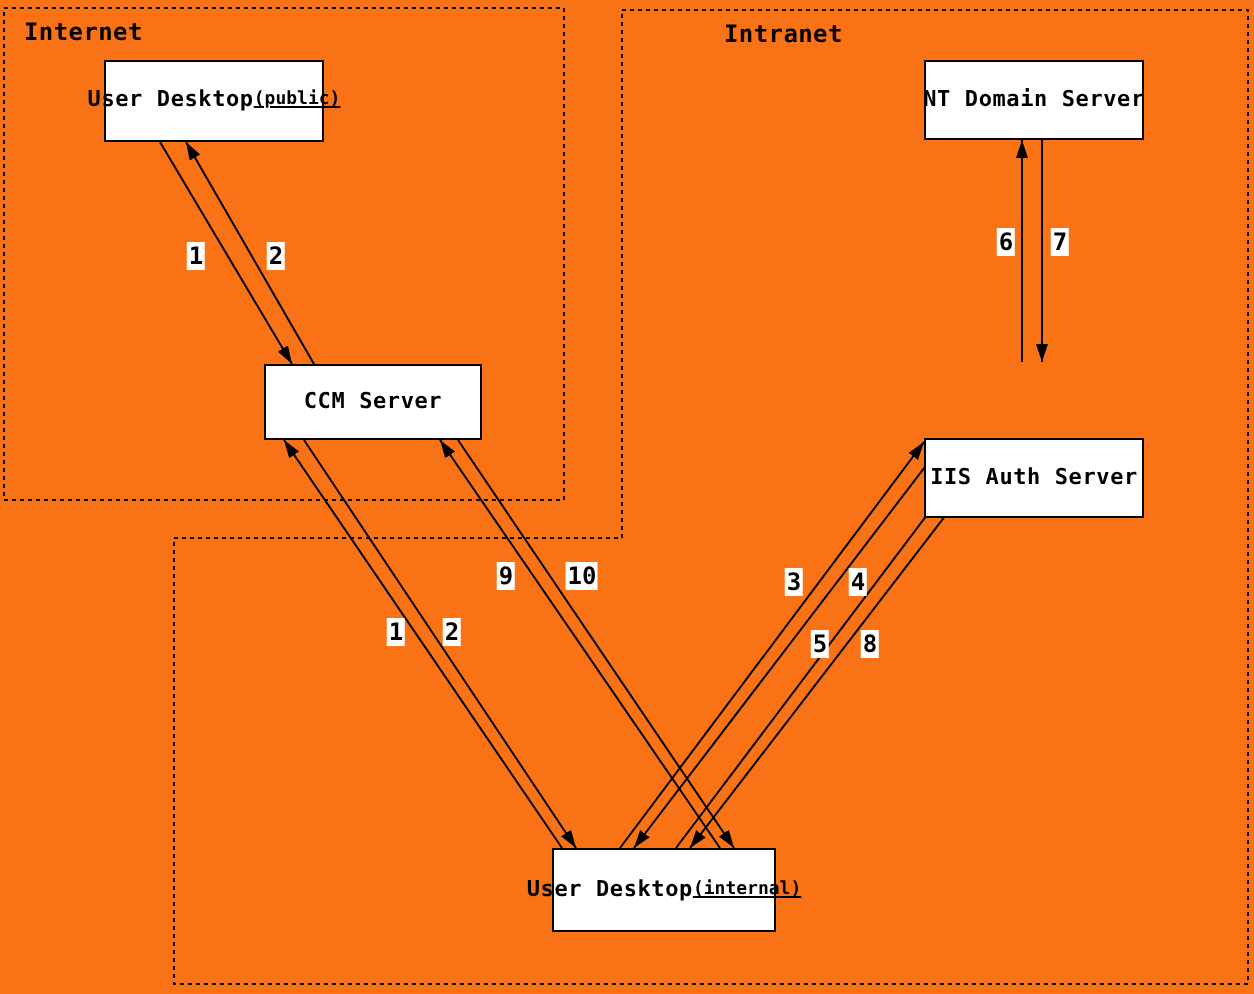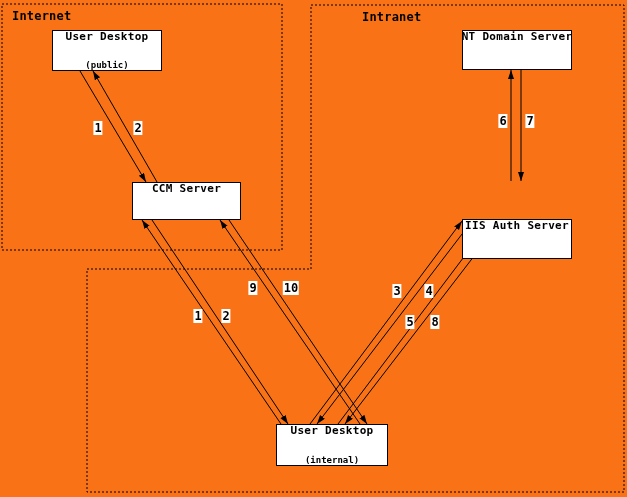--- a/index.html
+++ b/index.html
@@ -3,25 +3,25 @@
 <meta charset="utf-8">
 <style>
   html,body{margin:0;padding:0;background:#ffffff;}
   #canvas{
     position:relative;width:627px;height:497px;background:#f97316;overflow:hidden;
     font-family:"DejaVu Sans Mono","Liberation Mono",monospace;color:#000;
   }
   #wires{position:absolute;left:0;top:0;}
   .node{
     position:absolute;box-sizing:border-box;background:#ffffff;border:1.5px solid #000;
-    display:flex;flex-direction:column;align-items:center;justify-content:space-between;
+    display:flex;align-items:center;justify-content:center;
     line-height:1.15;z-index:3;
   }
   .nlabel{font-weight:bold;font-size:11px;letter-spacing:.3px;white-space:nowrap;}
-  .nsub{font-weight:bold;font-size:9px;white-space:nowrap;}
+  .nsub{font-weight:bold;font-size:9px;white-space:nowrap;text-decoration:underline;}
   .zonelabel{position:absolute;font-weight:bold;font-size:12px;letter-spacing:.2px;z-index:2;}
   .flowlabel{
     position:absolute;font-weight:bold;font-size:12px;z-index:2;
     transform:translate(-50%,-50%);background:#fff;padding:0 1px;
   }
 </style>
 </head>
 <body>
 
 <div id="canvas">

